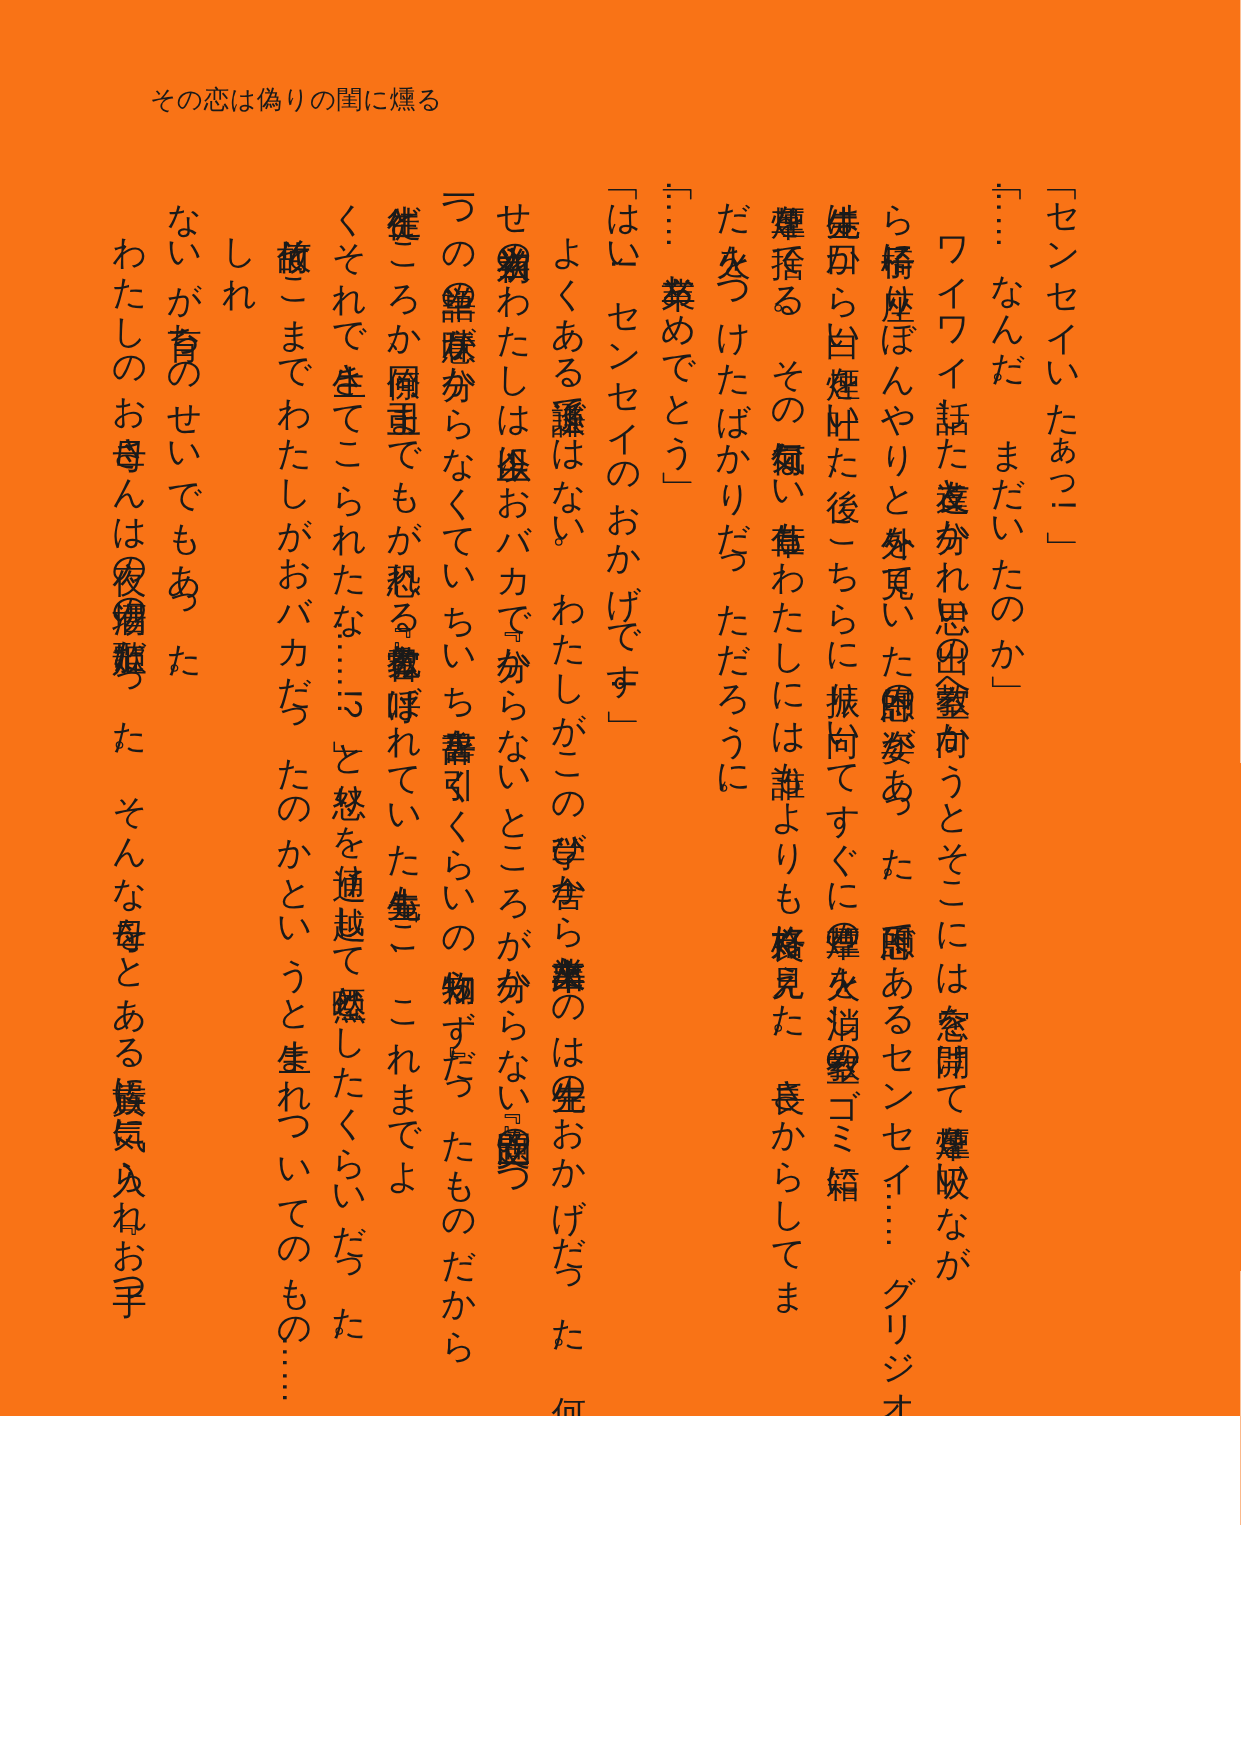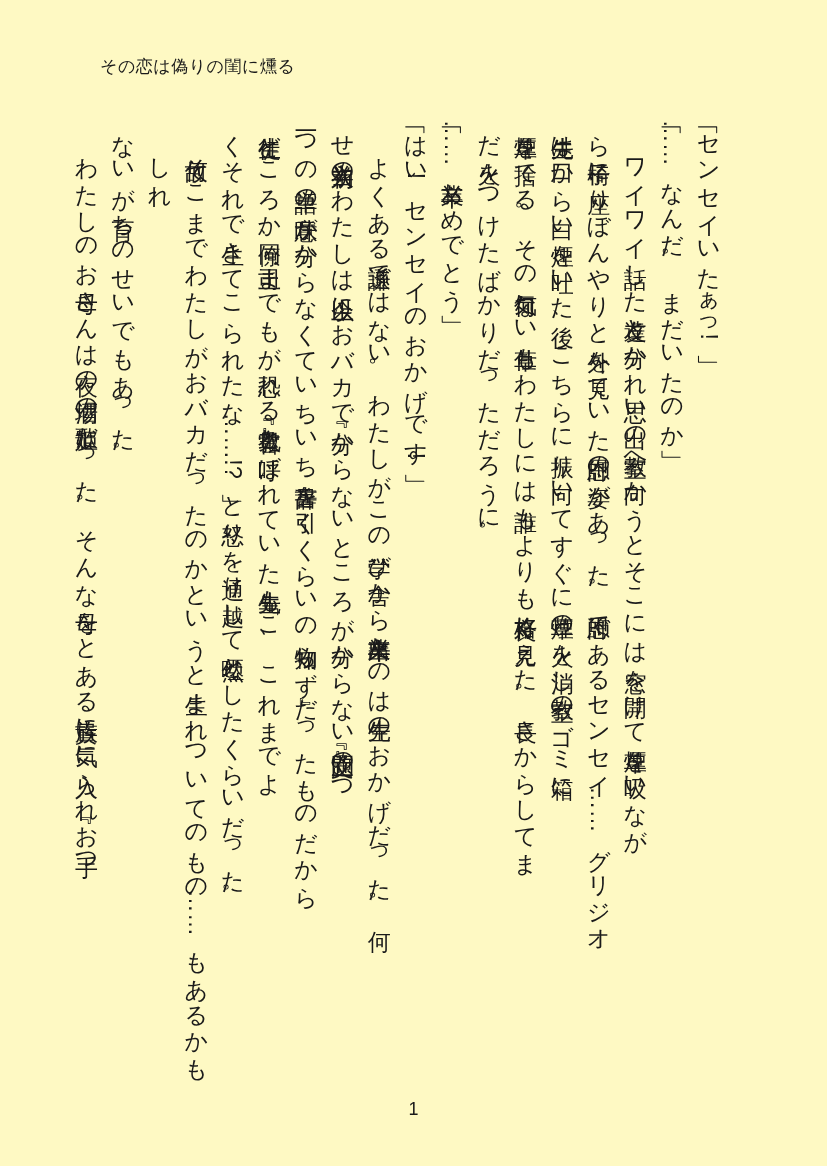--- a/index.html
+++ b/index.html
@@ -3,22 +3,22 @@
 <meta charset="utf-8">
 <style>
   html, body {
     margin: 0;
     padding: 0;
     background: #ffffff;
   }
   .page {
     position: relative;
     width: 827px;
-    height: 1166px;
-    background: #fef9c3;
+    height: 944px;
+    background: #f97316;
     overflow: hidden;
     font-family: "Liberation Sans", sans-serif;
     color: #1a1a1a;
   }
   .doc-title {
     position: absolute;
     top: 55px;
     left: 100px;
     font-size: 17px;
     line-height: 24px;

